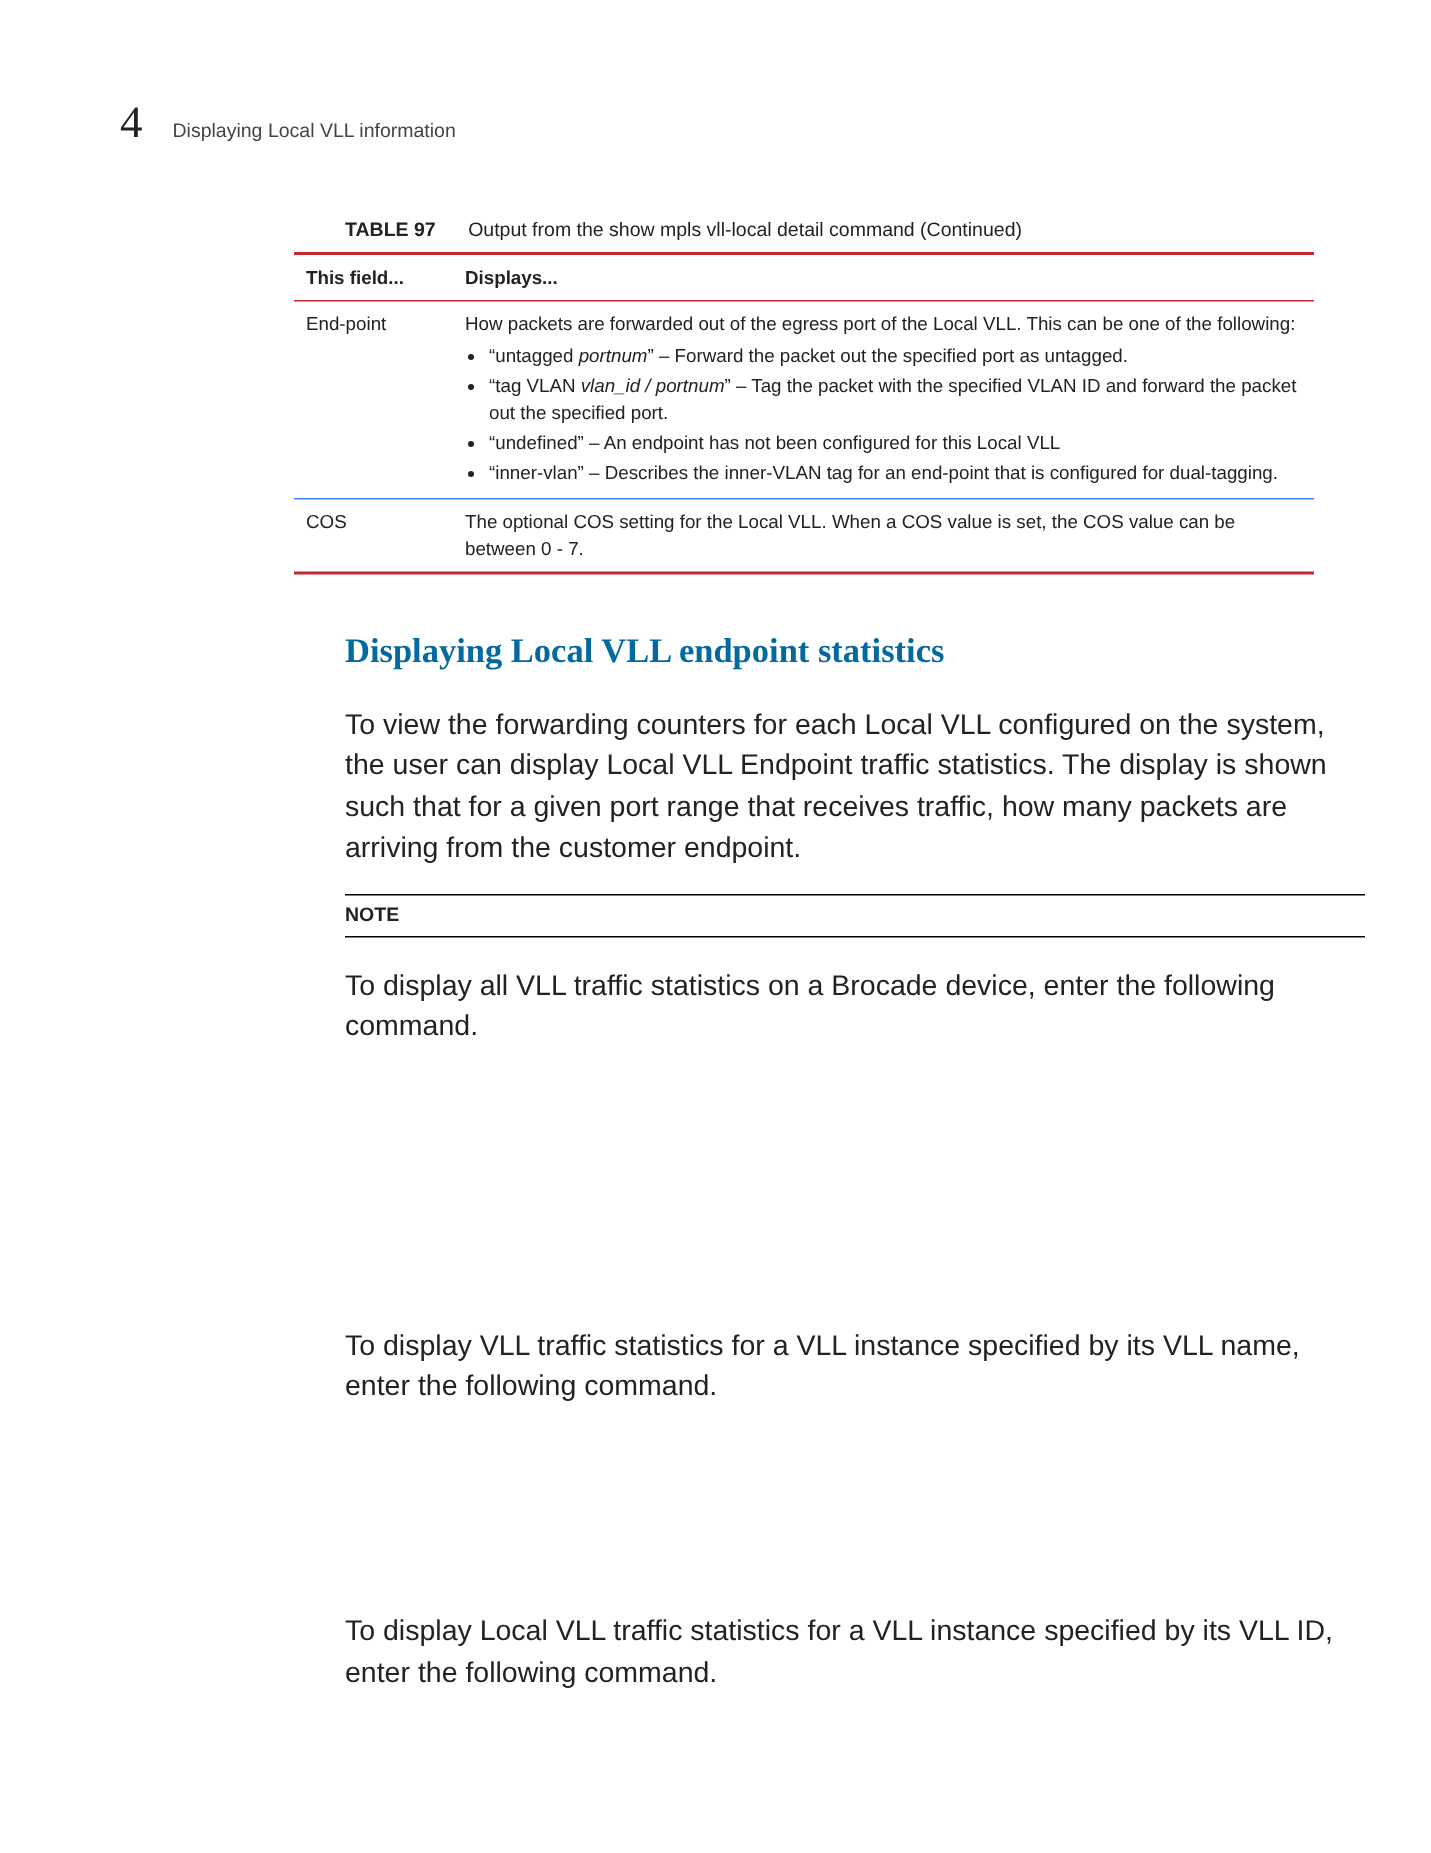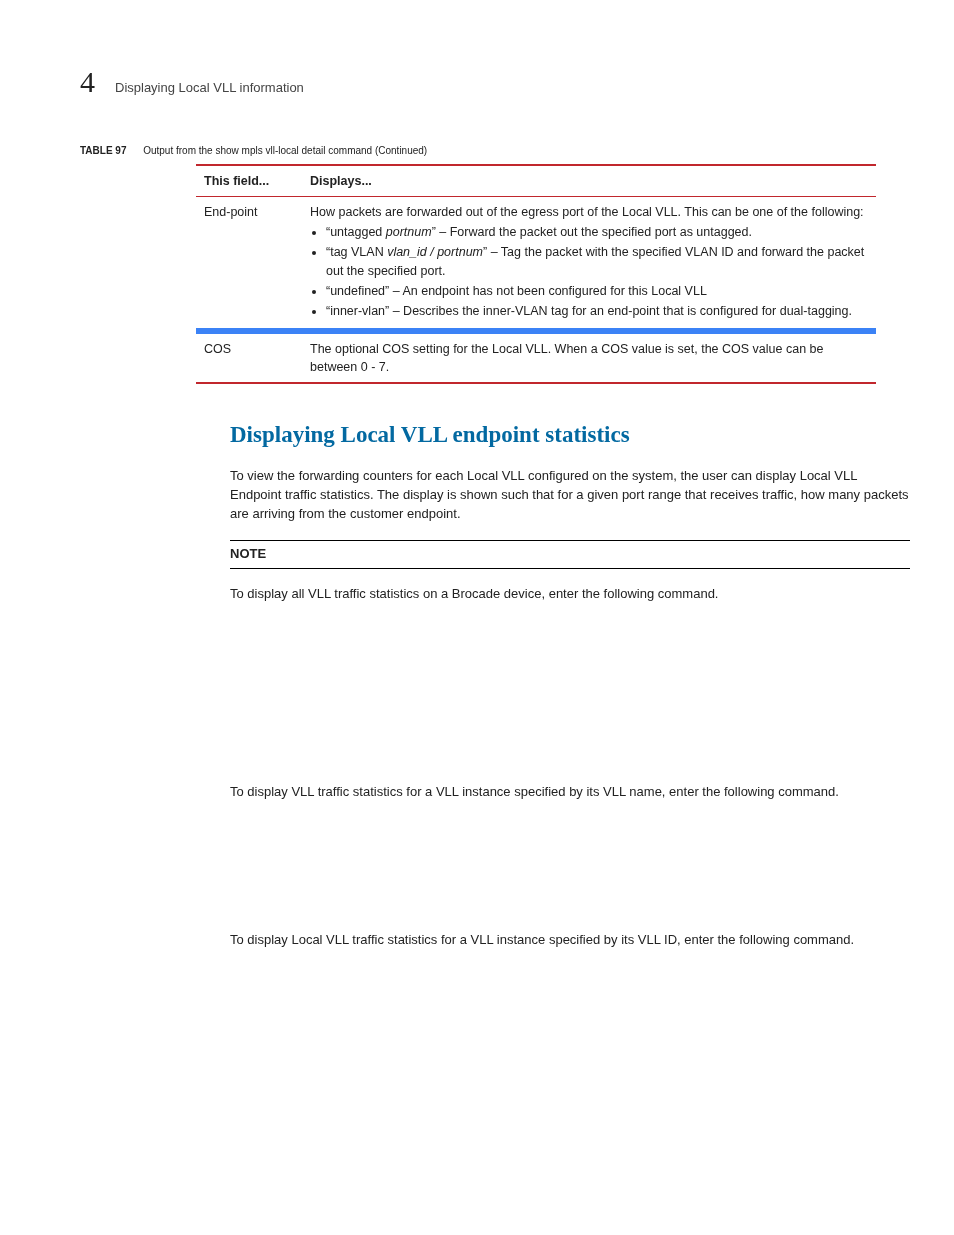--- a/index.html
+++ b/index.html
@@ -21,43 +21,44 @@
   .chapter-num {
     font-family: "Times New Roman", Times, serif;
     font-size: 30px;
     font-weight: normal;
   }
   .chapter-title {
     font-size: 13px;
     color: #444;
   }
   .table-caption {
+    margin-left: 150px;
     margin-bottom: 6px;
-    font-size: 10px;
+    font-size: 13px;
   }
   .table-caption .label {
     font-weight: bold;
   }
   .doc-table {
     margin-left: 116px;
     width: 680px;
     border-collapse: collapse;
     font-size: 12.5px;
   }
   .doc-table th {
     text-align: left;
     font-weight: bold;
     padding: 6px 8px;
     border-top: 2px solid #c1272d;
     border-bottom: 1px solid #c1272d;
   }
   .doc-table td {
     vertical-align: top;
     padding: 6px 8px;
-    border-bottom: 6px solid #3b82f6;
+    border-bottom: 1px solid #3b82f6;
   }
   .doc-table tr:last-child td {
     border-bottom: 2px solid #c1272d;
   }
   .doc-table td:first-child {
     width: 90px;
   }
   .doc-table ul {
     margin: 2px 0 2px 16px;
     padding: 0;
@@ -70,21 +71,21 @@
     font-family: "Times New Roman", Times, serif;
     font-size: 23px;
     font-weight: bold;
     margin-top: 34px;
     margin-bottom: 16px;
     color: #0369a1;
   }
   .body-para {
     margin-left: 150px;
     width: 680px;
-    font-size: 13px;
+    font-size: 19px;
     margin-bottom: 16px;
   }
   .note-block {
     margin-left: 150px;
     width: 680px;
     border-top: 1px solid #000;
     border-bottom: 1px solid #000;
     padding: 4px 0;
     margin-bottom: 16px;
     font-size: 13px;

